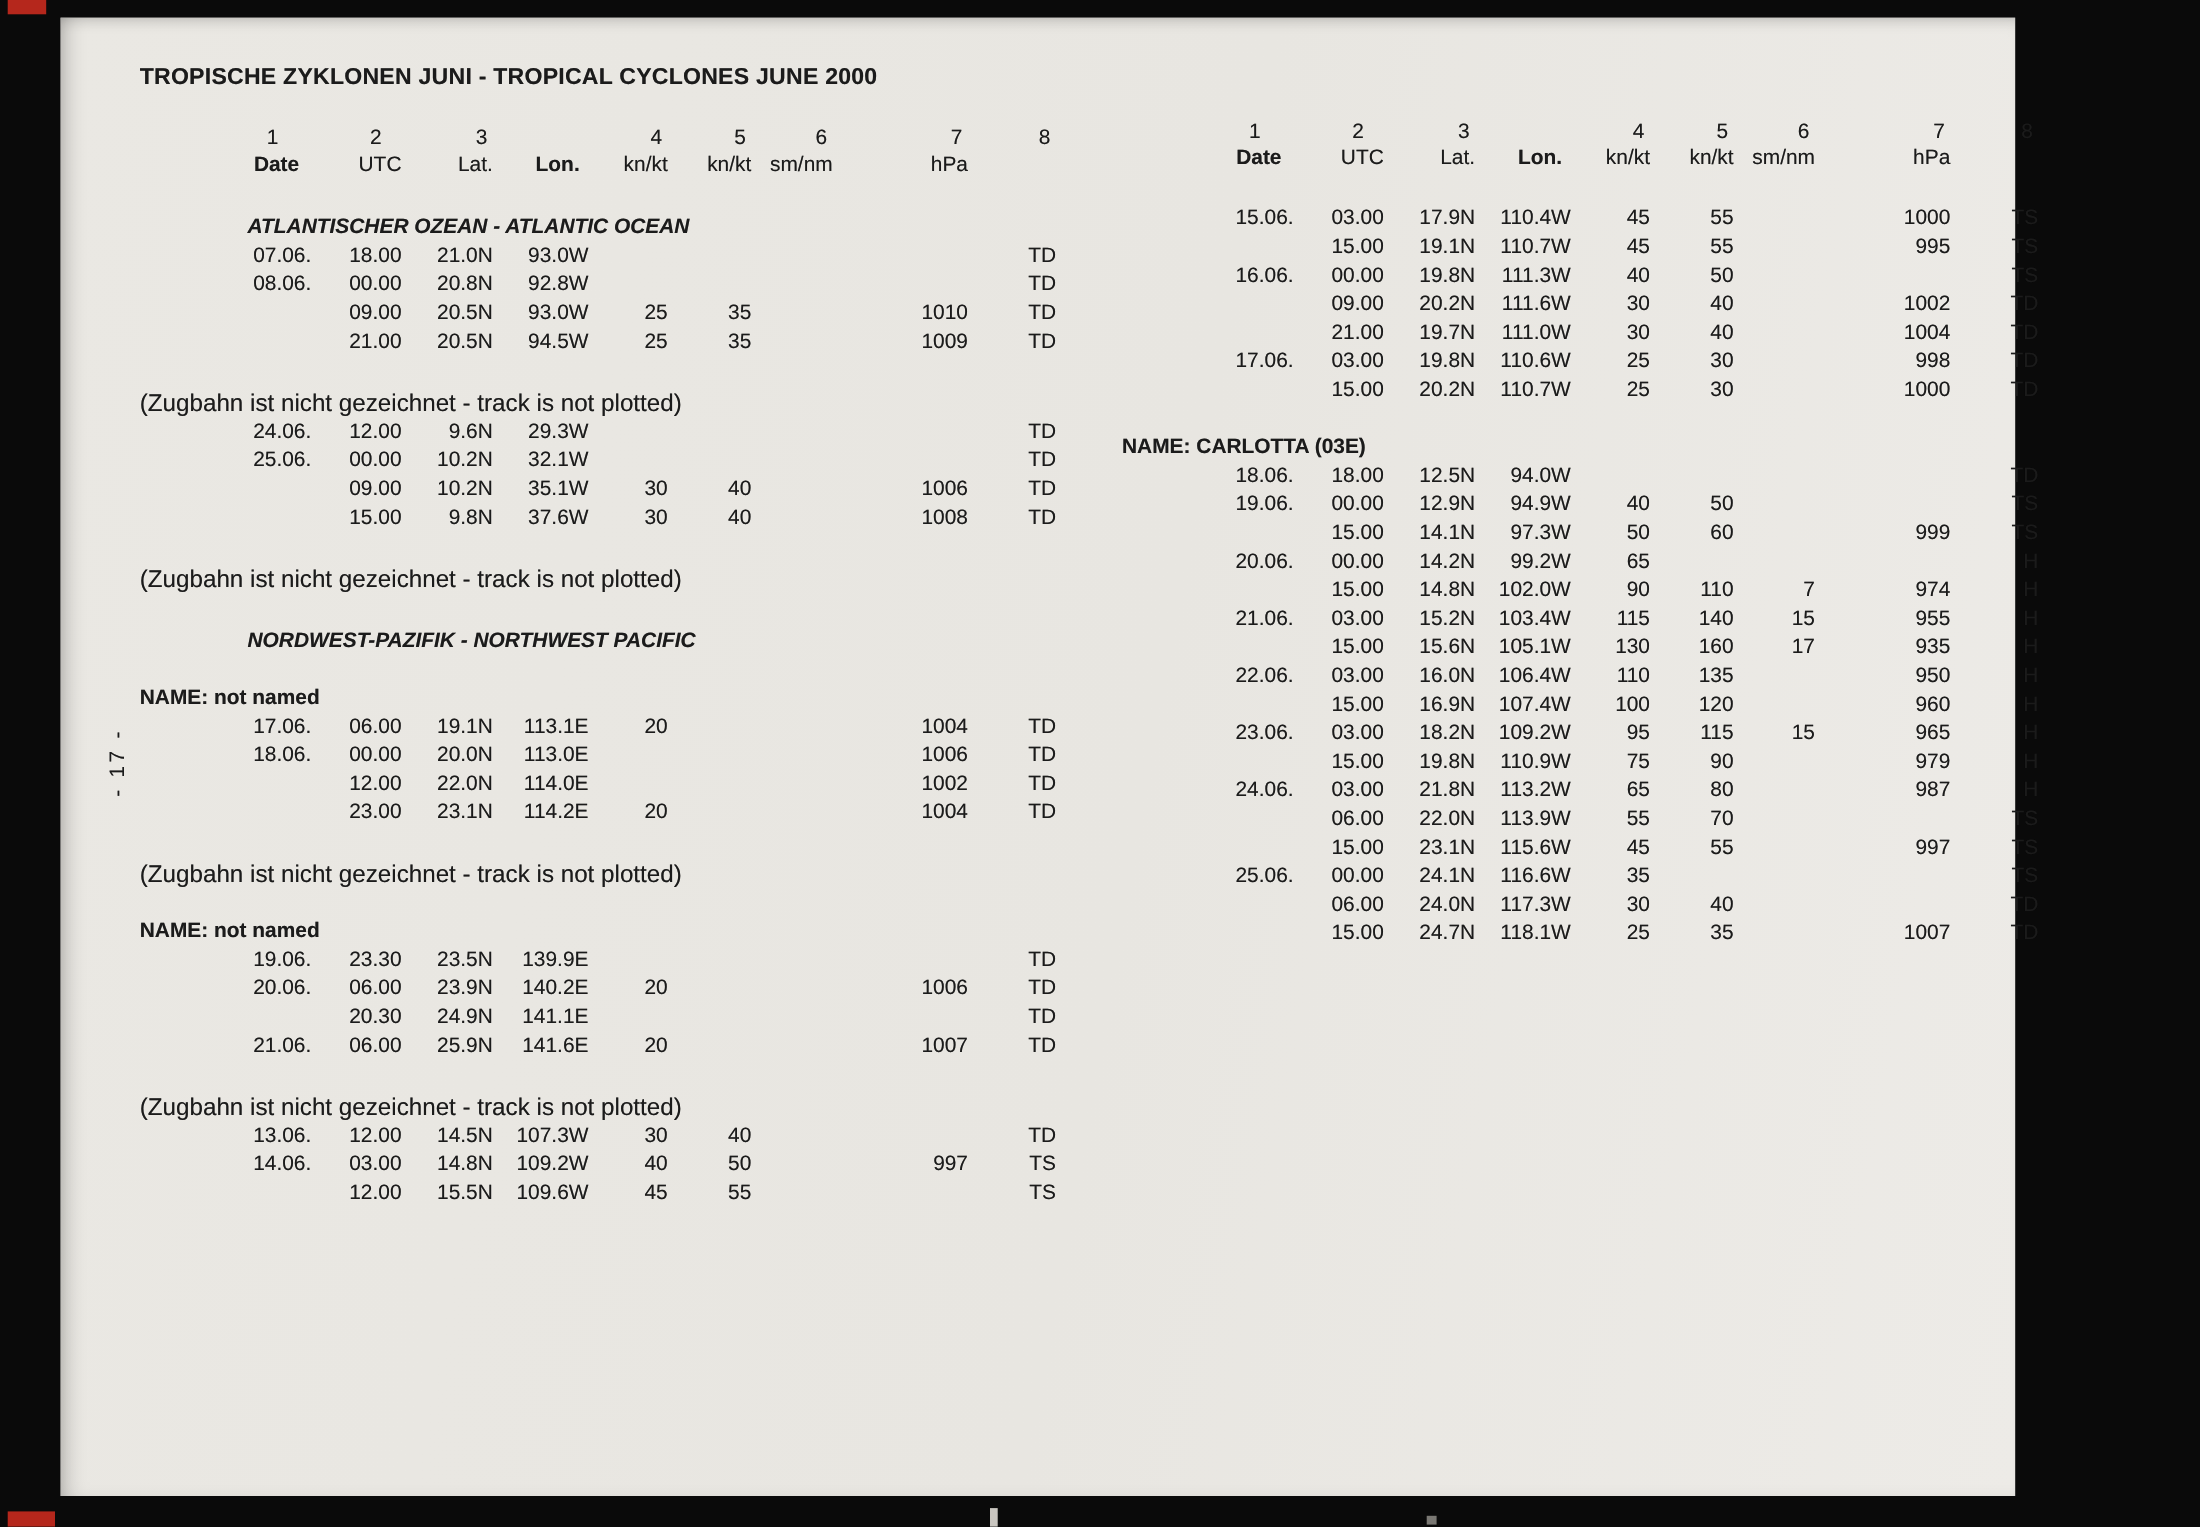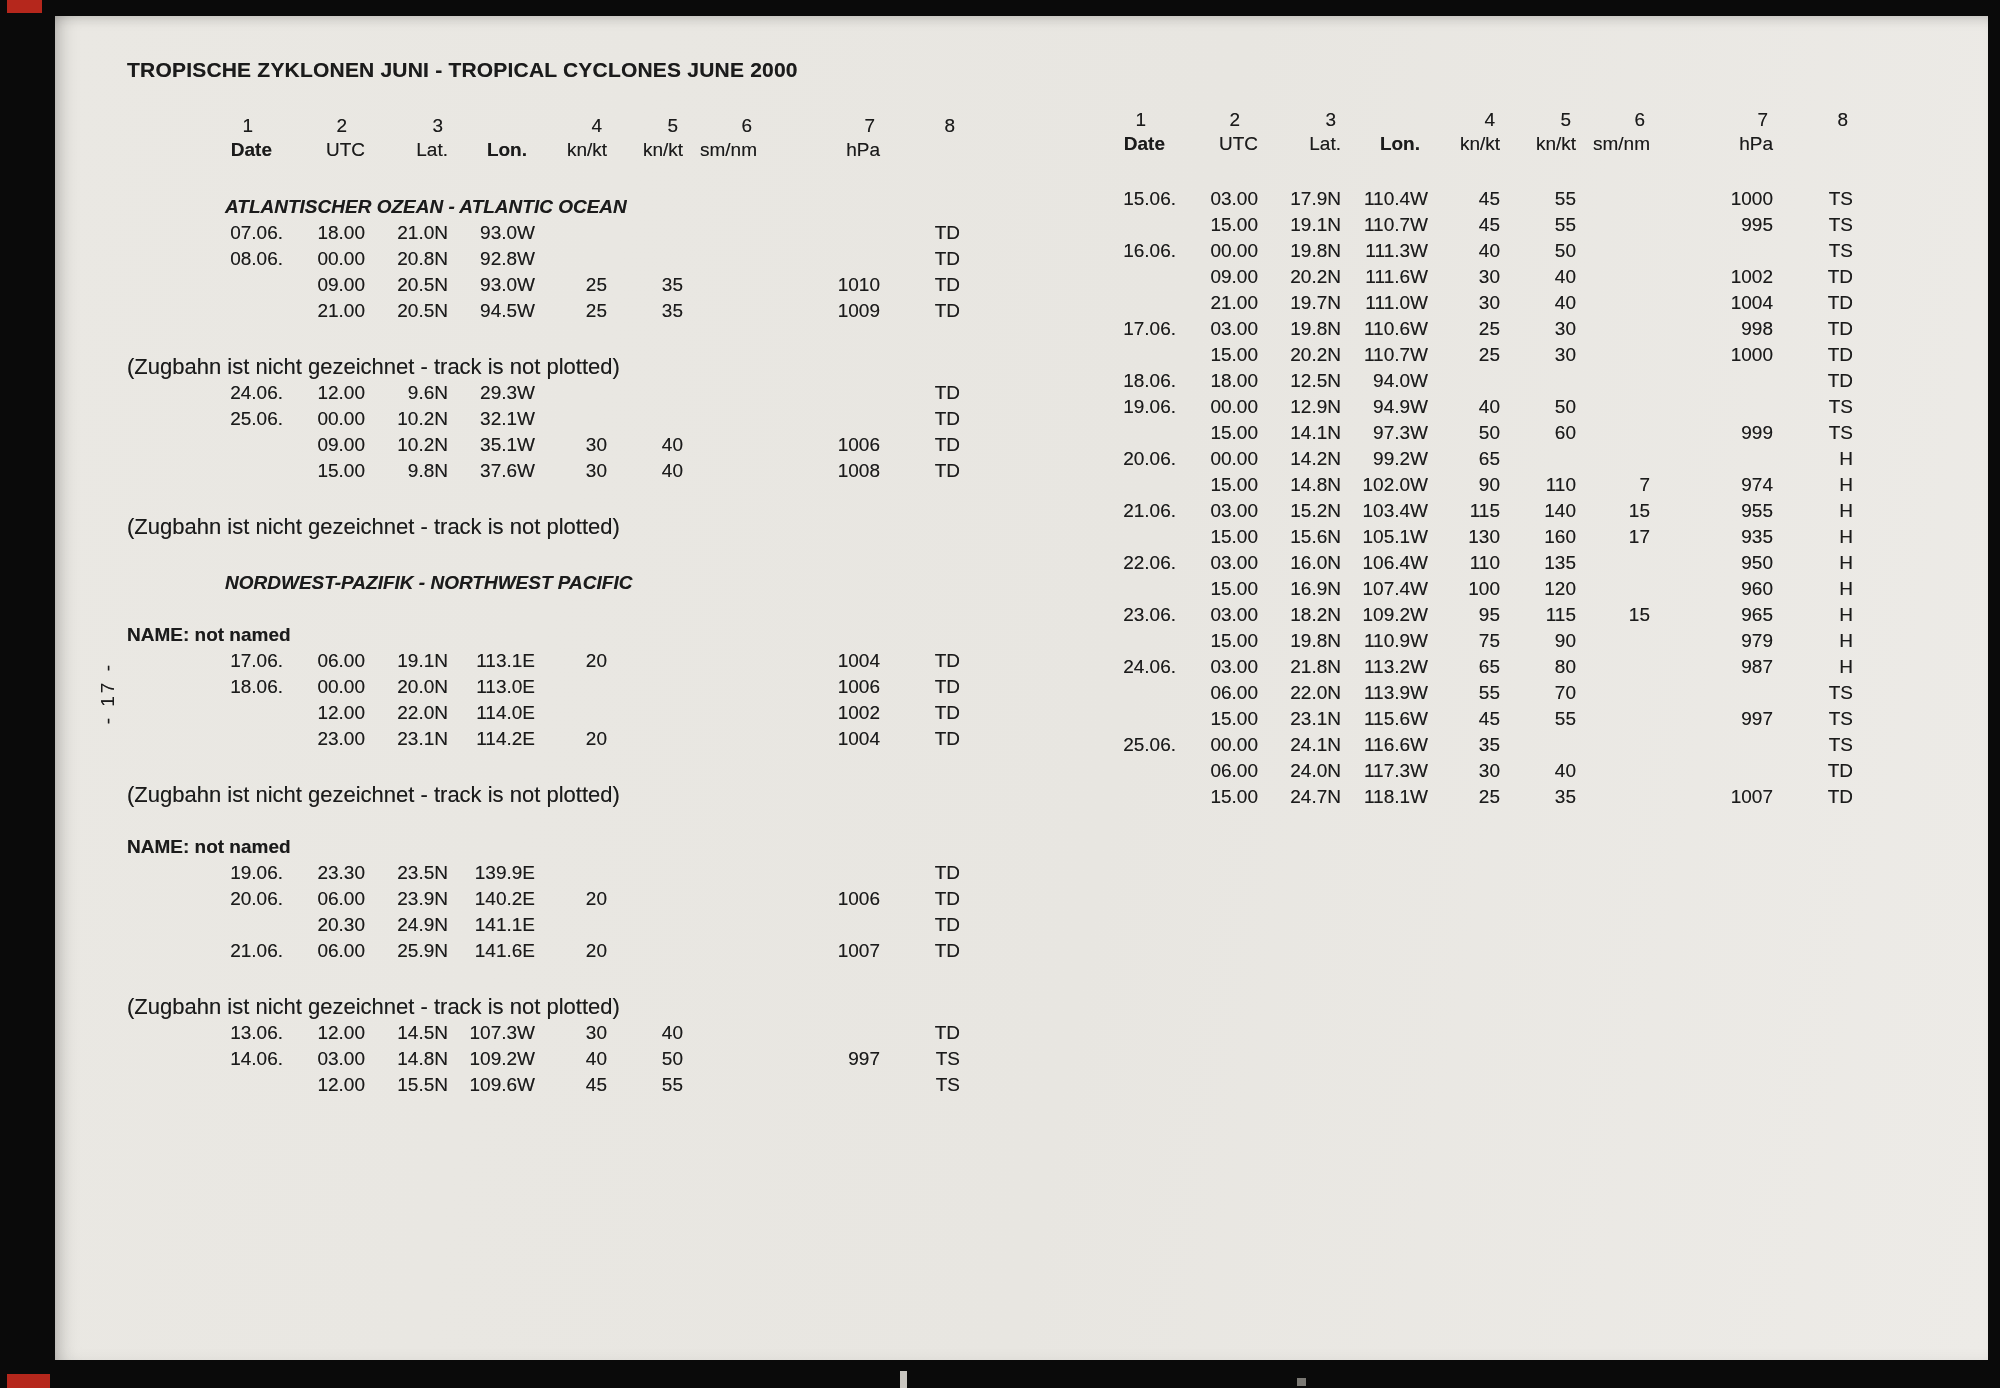--- a/index.html
+++ b/index.html
@@ -5,21 +5,21 @@
   * { margin:0; padding:0; box-sizing:border-box; }
   html, body { width:2000px; height:1388px; }
   body {
     background:#0a0a0a;
     font-family:"Liberation Sans", sans-serif;
     color:#1b1b1b;
     position:relative;
     overflow:hidden;
   }
   .paper {
-    position:absolute; left:55px; top:16px; width:1933px; height:1344px;
+    position:absolute; left:55px; top:16px; width:1777px; height:1344px;
     background:linear-gradient(100deg,#eae8e3 0%,#e8e6e1 55%,#edebe7 100%);
     box-shadow: inset 14px 0 22px -14px rgba(0,0,0,.35), inset 0 10px 16px -12px rgba(0,0,0,.28);
     text-shadow: 0 0 0.5px rgba(25,25,25,.5);
   }
   .mark-red { position:absolute; background:#b5271c; }
   .mark-red.top { left:7px; top:0; width:35px; height:13px; }
   .mark-red.bottom { left:7px; bottom:0; width:43px; height:14px; }
   .tick { position:absolute; background:#c9c6c0; }
   .tick.t1 { left:900px; bottom:0; width:7px; height:17px; }
   .tick.t2 { left:1297px; bottom:2px; width:9px; height:8px; background:#7a7873; }
@@ -422,20 +422,21 @@
           <span>15.00</span>
           <span>20.2N</span>
           <span>110.7W</span>
           <span>25</span>
           <span>30</span>
           <span></span>
           <span>1000</span>
           <span>TD</span>
         </div>
       </div>
+      <div class="block-name">NAME: CARLOTTA (03E)</div>
       <div class="block-rows">
         <div class="trow">
           <span>18.06.</span>
           <span>18.00</span>
           <span>12.5N</span>
           <span>94.0W</span>
           <span></span>
           <span></span>
           <span></span>
           <span></span>

